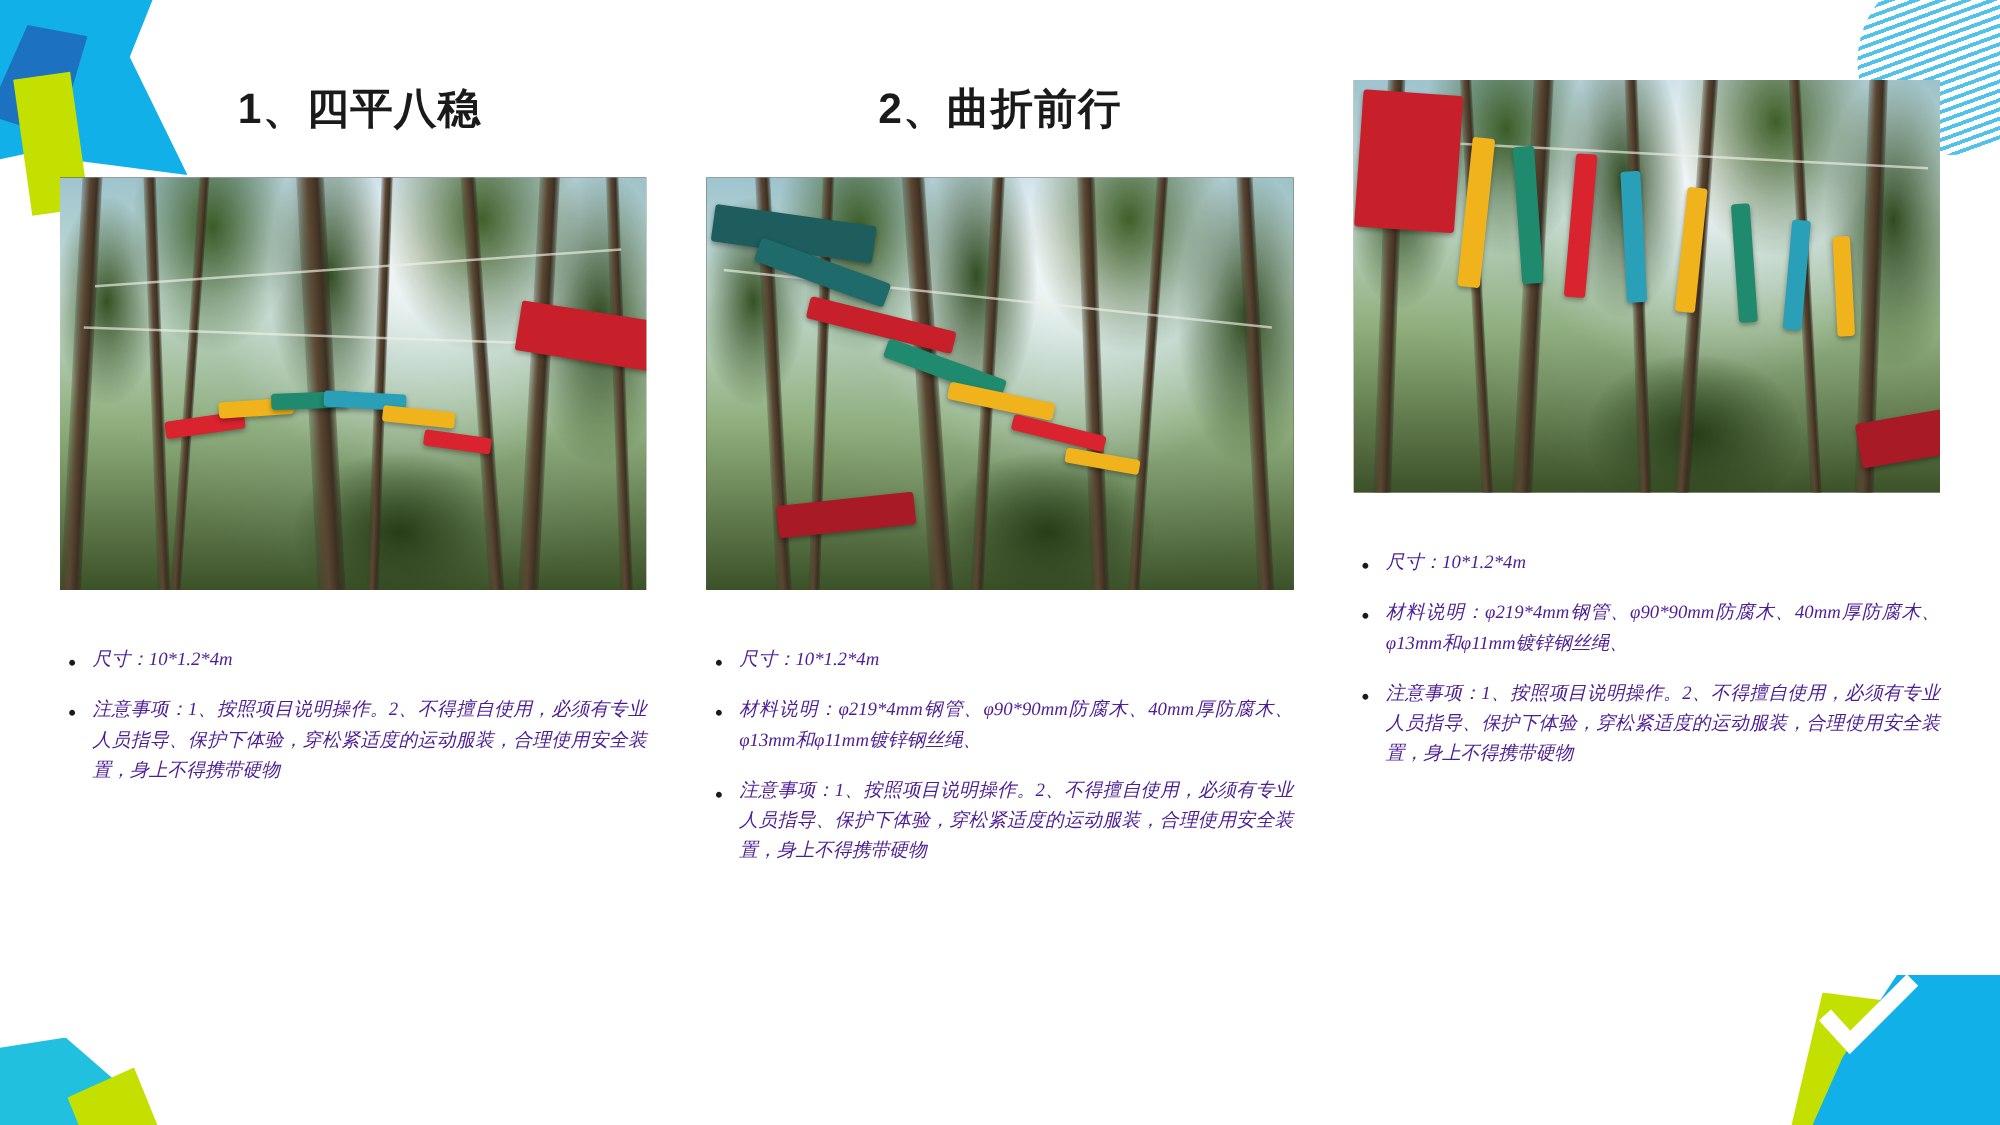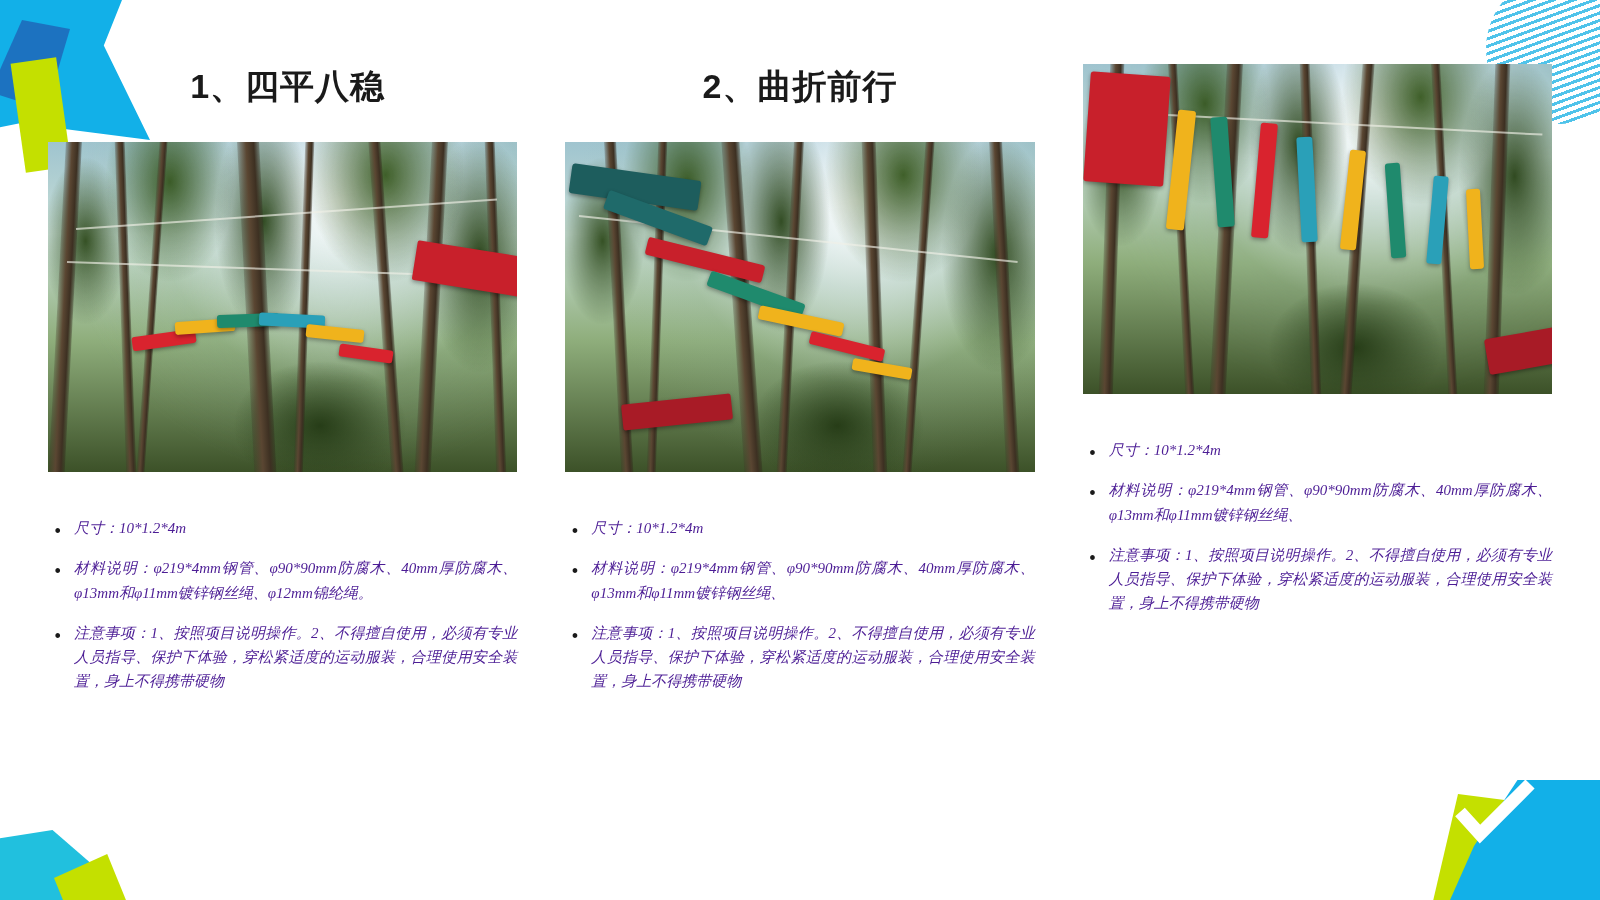--- a/index.html
+++ b/index.html
@@ -226,21 +226,20 @@
         <div class="beam" style="left:27%;top:54%;width:60px;height:13px;background:#f0b31c;transform:rotate(-4deg);"></div>
         <div class="beam" style="left:36%;top:52%;width:62px;height:13px;background:#1f8a6d;transform:rotate(-2deg);"></div>
         <div class="beam" style="left:45%;top:52%;width:66px;height:13px;background:#2aa0b8;transform:rotate(3deg);"></div>
         <div class="beam" style="left:55%;top:56%;width:58px;height:13px;background:#f0b31c;transform:rotate(6deg);"></div>
         <div class="beam" style="left:62%;top:62%;width:54px;height:13px;background:#d9232e;transform:rotate(8deg);"></div>
         <div class="beam" style="left:78%;top:33%;width:140px;height:40px;background:#c8202b;transform:rotate(9deg);border-radius:2px;"></div>
       </div>
 
       <ul class="bullets">
         <li>尺寸：10*1.2*4m</li>
-        <li>材料说明：φ219*4mm钢管、φ90*90mm防腐木、40mm厚防腐木、φ13mm和φ11mm镀锌钢丝绳、φ12mm锦纶绳。</li>
         <li>注意事项：1、按照项目说明操作。2、不得擅自使用，必须有专业人员指导、保护下体验，穿松紧适度的运动服装，合理使用安全装置，身上不得携带硬物</li>
       </ul>
     </div>
 
     <div class="col">
       <h2 class="col-title">2、曲折前行</h2>
 
       <div class="photo">
         <div class="sky"></div>
         <div class="canopy"></div>

